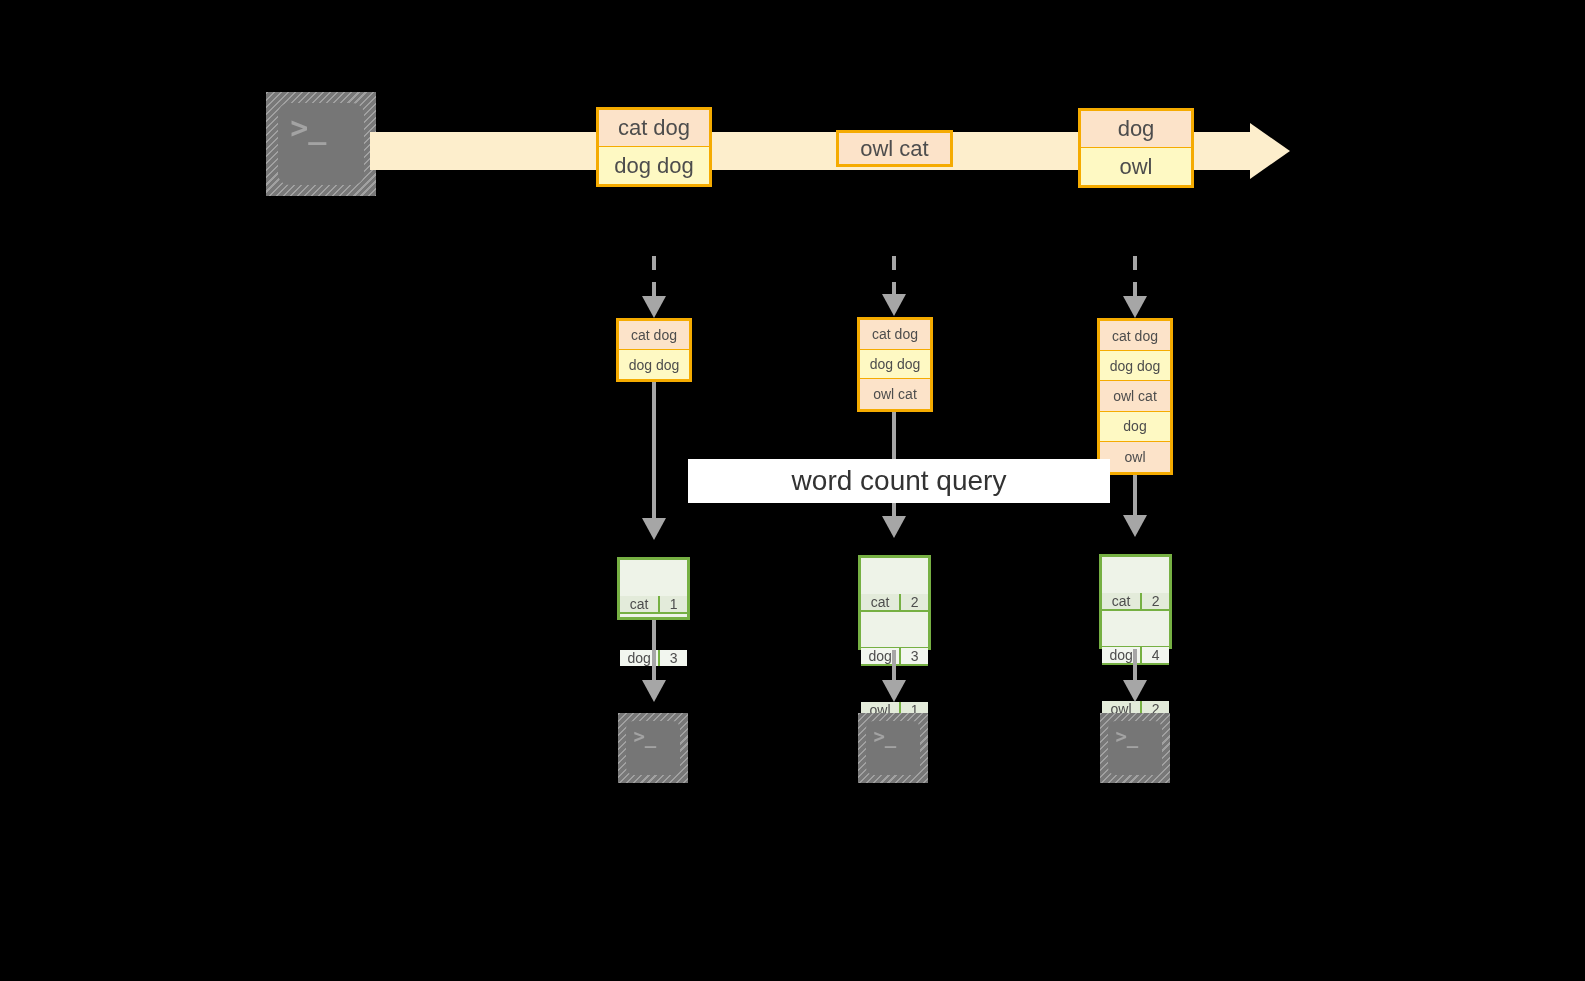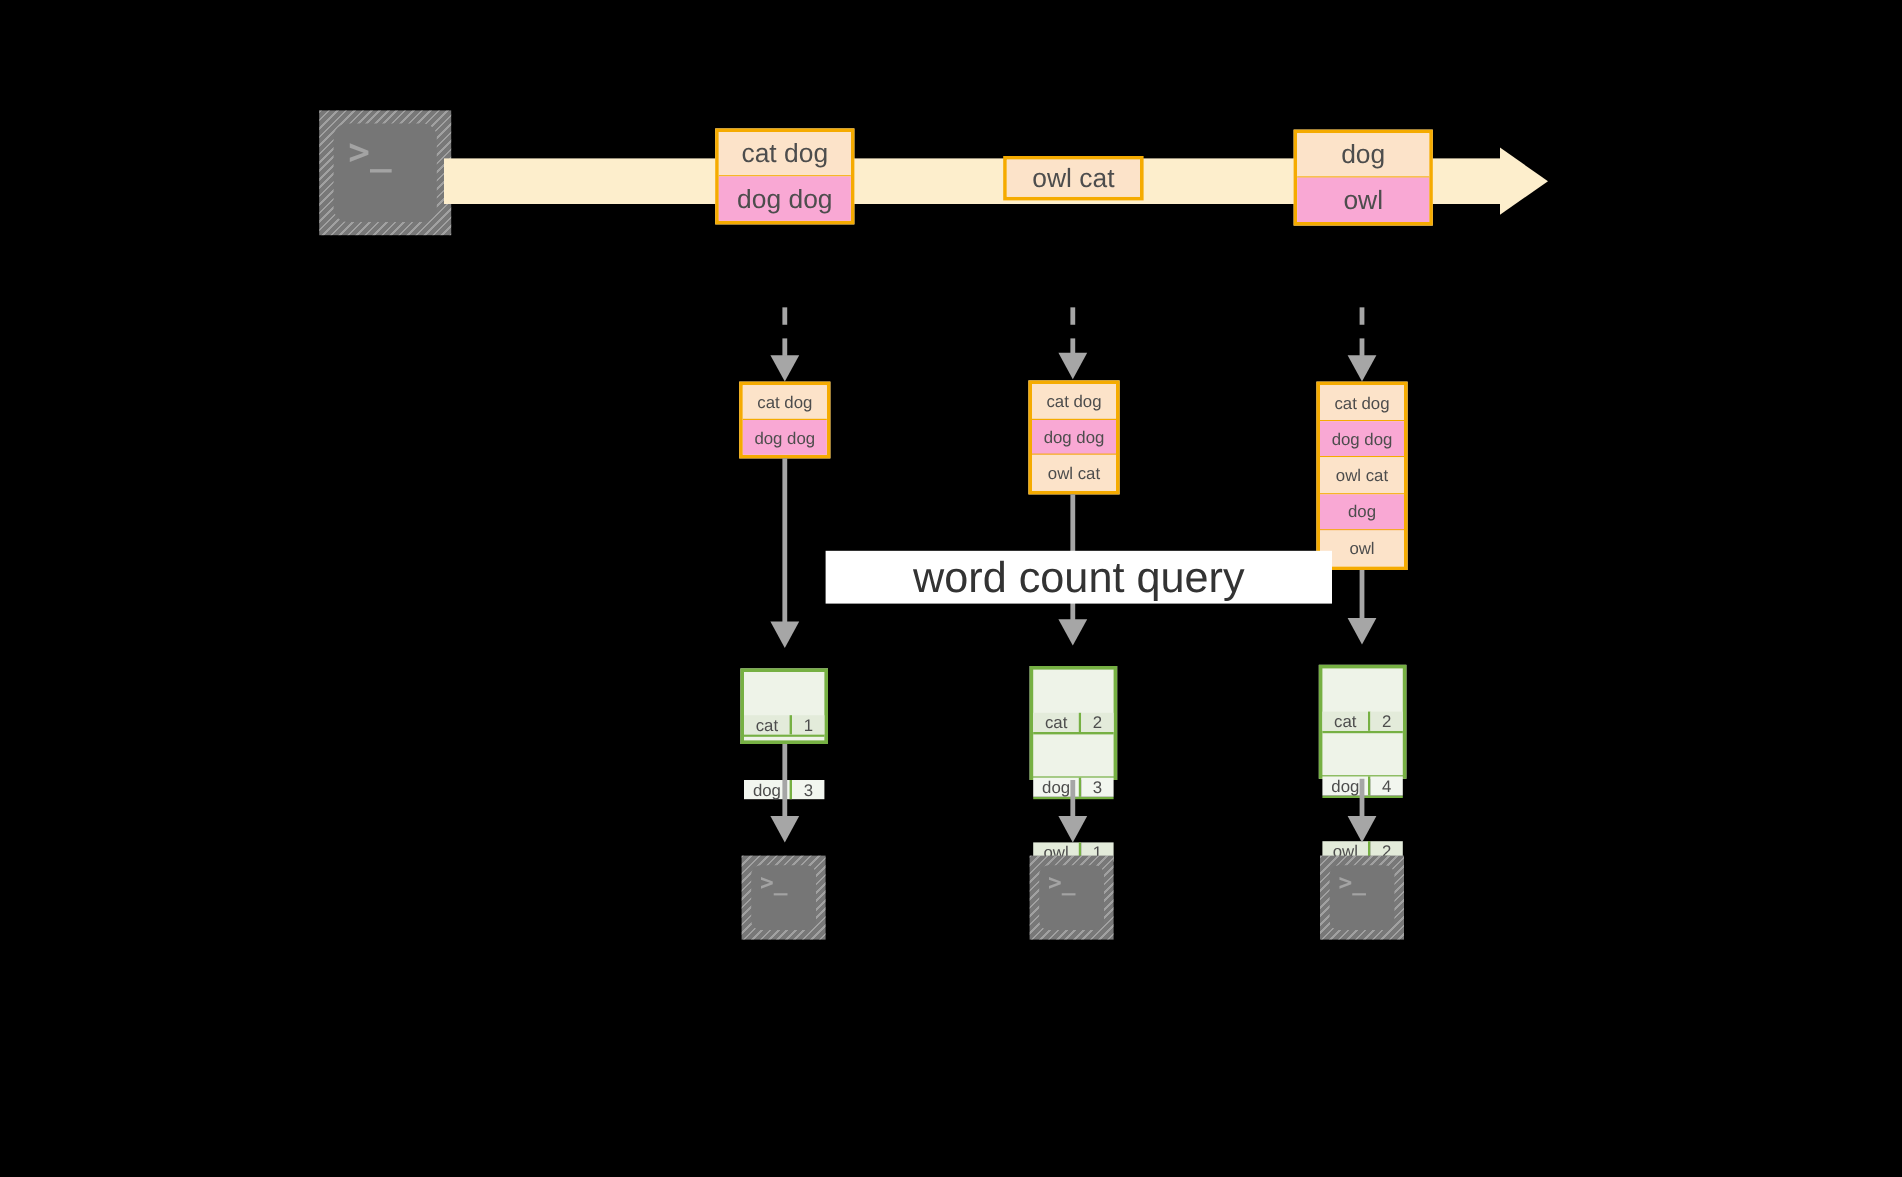--- a/index.html
+++ b/index.html
@@ -78,21 +78,21 @@
     width: 100%;
     display: flex;
     align-items: center;
     justify-content: center;
     color: #4d4d4d;
     white-space: nowrap;
     border-bottom: 1.5px solid #f5ab00;
   }
   .otable .row:last-child { border-bottom: none; }
   .otable .row.dark  { background: #fce3c9; }
-  .otable .row.light { background: #f9a8d4; }
+  .otable .row.light { background: #fef9c3; }
 
   
   .gtable {
     position: absolute;
     box-sizing: border-box;
     border: 3px solid #76b043;
     background: #eef3e8;
     display: flex;
     flex-direction: column;
   }
@@ -271,15 +271,15 @@
   </div>
 
   <div class="vline" style="left:1133px; top:649px; height:37px;"></div>
   <div class="vhead" style="left:1123px; top:680px;"></div>
 
   <div class="terminal" style="left:1100px; top:713px; width:70px; height:70px;">
     <div class="inner"></div>
     <div class="prompt" style="font-size:19px;">&gt;_</div>
   </div>
 
-  <div class="banner" style="left:688px; top:459px; width:422px; height:44px; font-size:36px;">word count query</div>
+  <div class="banner" style="left:688px; top:459px; width:422px; height:44px; font-size:28px;">word count query</div>
 
 </div>
 
 </body></html>

